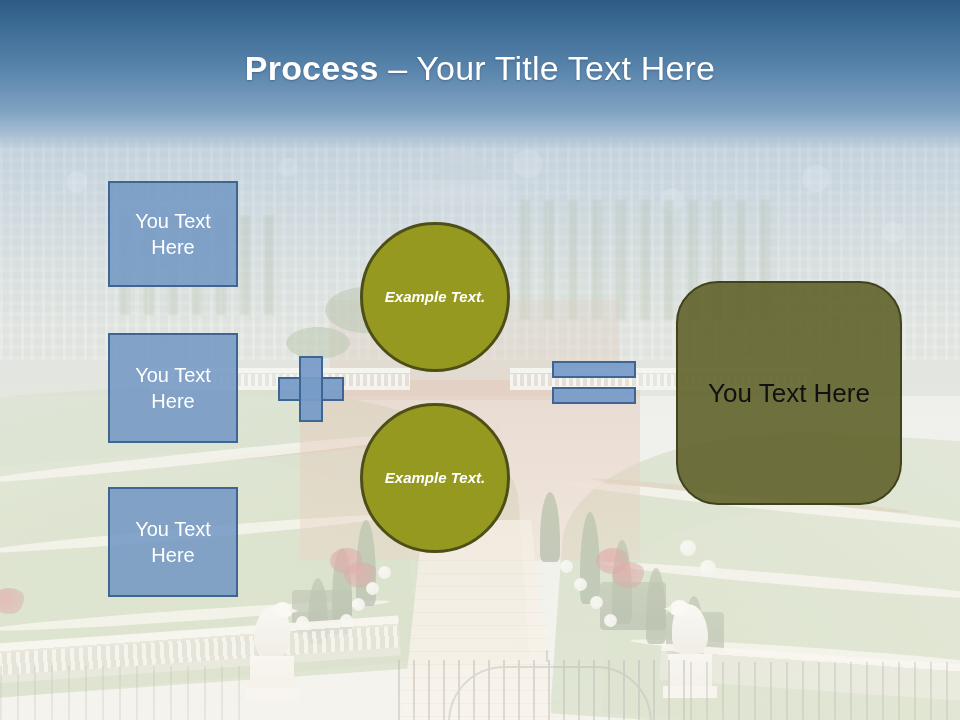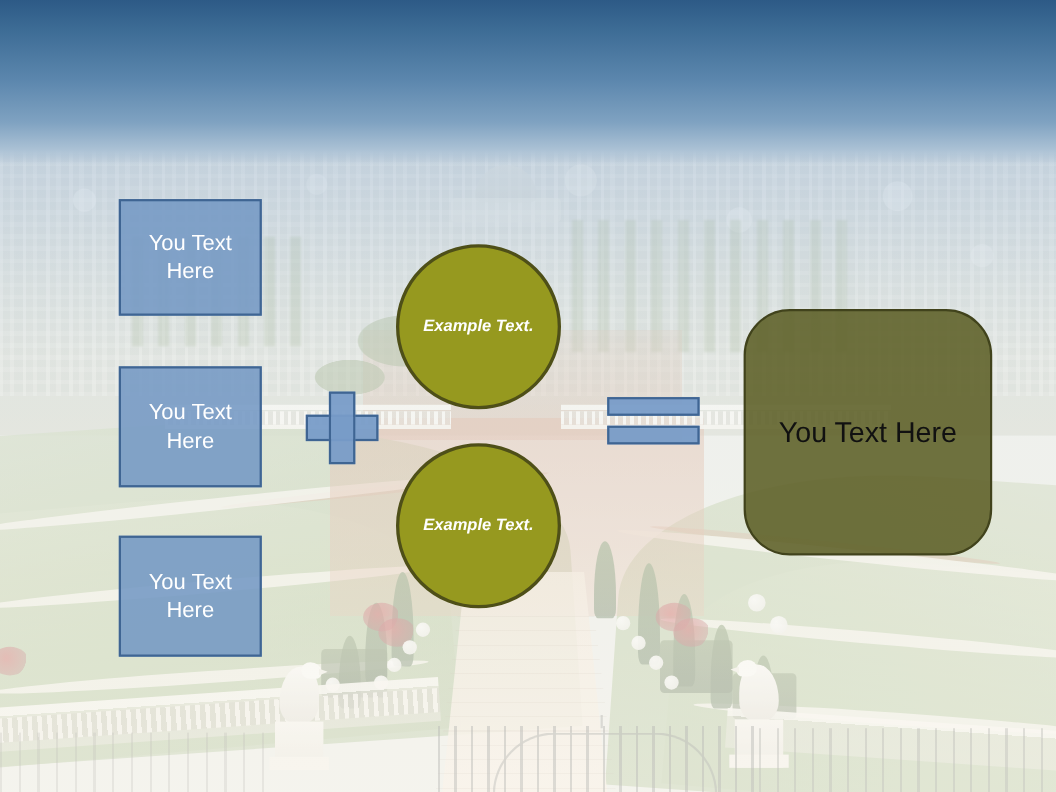--- a/index.html
+++ b/index.html
@@ -418,20 +418,21 @@
       <div class="finial" style="left:148px;"></div>
     </div>
     <div class="gate-rail"></div>
     <div class="gate-rail-l"></div>
 
     <div class="haze"></div>
     <div class="haze2"></div>
   </div>
 
   <div class="header"></div>
+  <div class="title"><b>Process</b><span class="rest"> – </span><span class="rest">Your Title Text Here</span></div>
 
   <div class="txtbox b1">
     <span>You Text Here</span>
   </div>
   <div class="txtbox b2">
     <span>You Text Here</span>
   </div>
   <div class="txtbox b3">
     <span>You Text Here</span>
   </div>

